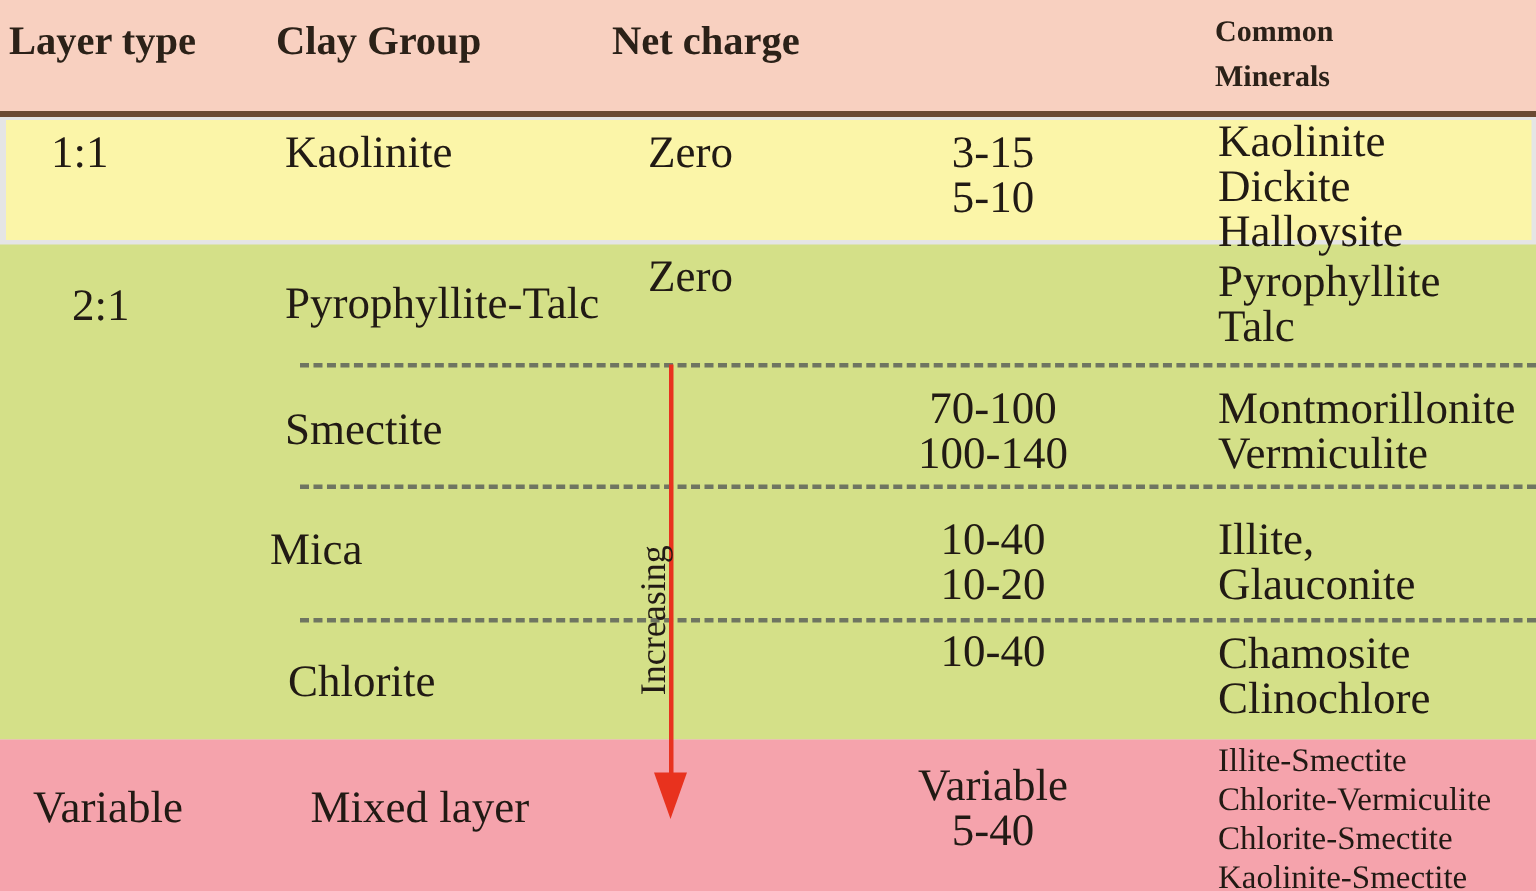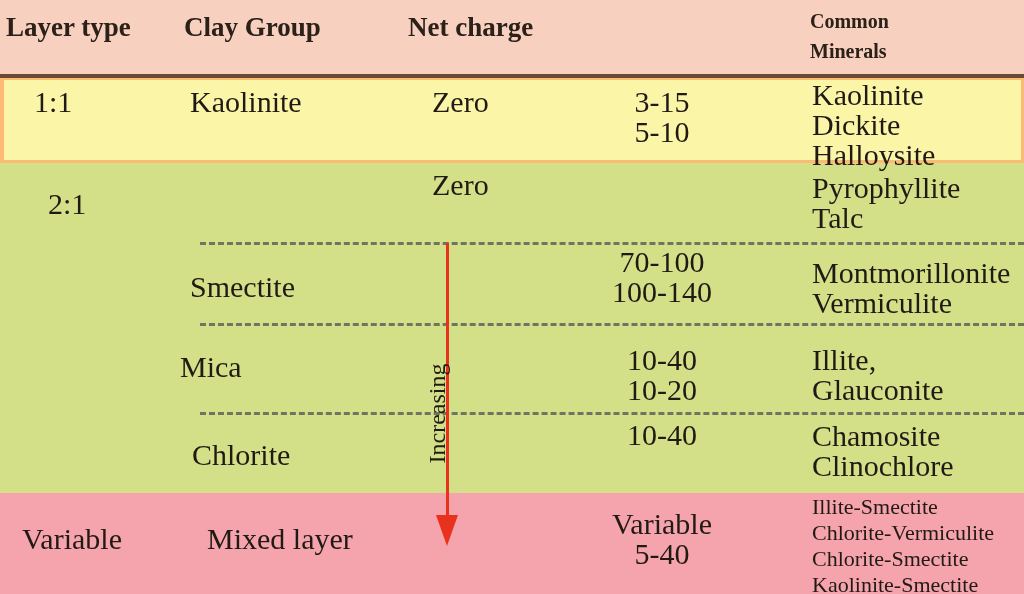--- a/index.html
+++ b/index.html
@@ -10,21 +10,21 @@
   body {
     width: 1024px;
     height: 594px;
     font-family: "Liberation Serif", "DejaVu Serif", serif;
     overflow: hidden;
   }
   #table-root {
     position: relative;
     width: 1024px;
     height: 594px;
-    background: #fdba74;
+    background: #e5e5e5;
   }
 
   
   .band { position: absolute; left: 0; width: 1024px; }
   #band-header {
     top: 0; height: 74px;
     background: #f8d0c0;
     border-bottom: 4px solid #6b4a33;
   }
   #band-kaolinite {
@@ -73,21 +73,21 @@
   #c-min-11       { left: 812px; top: 80px; }
 
   
   #c-lt-21        { left: 48px;  top: 189px; }
   #c-cg-pyro      { left: 190px; top: 188px; }
   #c-nc-zero-2    { left: 432px; top: 170px; }
   #c-min-21       { left: 812px; top: 173px; }
 
   
   #c-cg-smectite  { left: 190px; top: 272px; }
-  #c-cec-smectite { left: 592px; top: 247px; width: 140px; }
+  #c-cec-smectite { left: 592px; top: 258px; width: 140px; }
   #c-min-smectite { left: 812px; top: 258px; }
 
   
   #c-cg-mica      { left: 180px; top: 352px; }
   #c-cec-mica     { left: 592px; top: 345px; width: 140px; }
   #c-min-mica     { left: 812px; top: 345px; }
 
   
   #c-cg-chlorite  { left: 192px; top: 440px; }
   #c-cec-chlorite { left: 592px; top: 420px; width: 140px; }
@@ -160,20 +160,21 @@
   <div class="cell" id="c-lt-11">1:1</div>
   <div class="cell" id="c-cg-kaolinite">Kaolinite</div>
   <div class="cell" id="c-nc-zero-1">Zero</div>
   <div class="cell center" id="c-cec-11">3-15
 5-10</div>
   <div class="cell" id="c-min-11">Kaolinite
 Dickite
 Halloysite</div>
 
   <div class="cell" id="c-lt-21">2:1</div>
+  <div class="cell" id="c-cg-pyro">Pyrophyllite-Talc</div>
   <div class="cell" id="c-nc-zero-2">Zero</div>
   <div class="cell" id="c-min-21">Pyrophyllite
   Talc</div>
 
   <div class="cell" id="c-cg-smectite">Smectite</div>
   <div class="cell center" id="c-cec-smectite">70-100
 100-140</div>
   <div class="cell" id="c-min-smectite">Montmorillonite
 Vermiculite</div>
 

